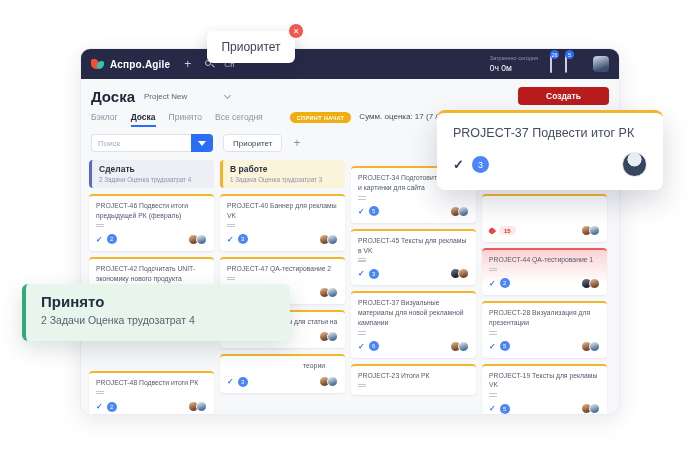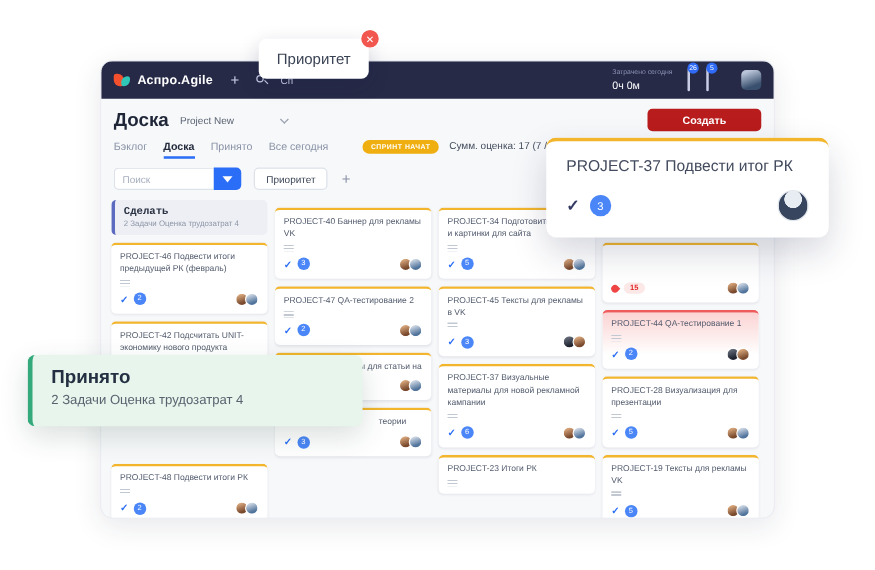--- a/index.html
+++ b/index.html
@@ -41,32 +41,32 @@
   
   .tabsrow { display:flex; align-items:flex-start; padding:7px 10px 0 10px; }
   .tab { font-size:8.5px; color:#8a93a6; margin-right:13px; padding-bottom:3px; }
   .tab.active { color:#242b3d; font-weight:bold; border-bottom:2px solid #2a6df6; }
   .sprint-badge { background:#efaf11; color:#fff; font-size:5.5px; font-weight:bold; letter-spacing:.4px; border-radius:8px; padding:2.5px 7px; margin-left:14px; }
   .score-summary { font-size:8px; color:#424c5c; margin-left:8px; }
   .info-ic { width:9px; height:9px; border:1px solid #9aa3b2; border-radius:50%; color:#9aa3b2; font-size:5.5px; display:inline-flex; align-items:center; justify-content:center; margin-left:4px; vertical-align:middle; }
 
   
   .filterrow { display:flex; align-items:center; padding:7px 10px 0 10px; }
-  .search-input { width:80px; height:18px; border:1px solid #dde2ea; border-right:none; border-radius:4px 0 0 4px; font-size:8px; padding:0 6px; color:#3c4656; background:#fff; font-family:inherit; outline:none; }
+  .search-input { width:100px; height:18px; border:1px solid #dde2ea; border-right:none; border-radius:4px 0 0 4px; font-size:8px; padding:0 6px; color:#3c4656; background:#fff; font-family:inherit; outline:none; }
   .search-input::placeholder { color:#a6aebc; }
   .filter-btn { width:22px; height:18px; background:#2a6df6; border:none; border-radius:0 4px 4px 0; display:flex; align-items:center; justify-content:center; }
   .funnel { width:0; height:0; border-left:4px solid transparent; border-right:4px solid transparent; border-top:5px solid #fff; }
   .chip { background:#fff; border:1px solid #dde2ea; border-radius:4px; font-size:8px; color:#3c4656; padding:3.5px 9px; margin-left:10px; }
   .add-col { color:#8a93a6; font-size:12px; margin-left:11px; line-height:1; }
 
   
   .columns { display:flex; gap:6px; padding:8px 8px 0 8px; align-items:flex-start; }
   .col { width:125px; flex:none; }
   .colhead { border-radius:4px; padding:4px 7px 5px 7px; border-left:3px solid; }
-  .colhead .cname { font-size:8.5px; font-weight:bold; color:#2a3142;font-family:Liberation Mono, monospace; }
+  .colhead .cname { font-size:8.5px; font-weight:bold; color:#2a3142; }
   .colhead .cmeta { font-size:6.3px; color:#8d95a5; margin-top:2px; white-space:nowrap; overflow:hidden; }
   .ch-todo { background:#edeff5; border-color:#5c6bc0; }
   .ch-prog { background:#fbf3da; border-color:#f0b429; }
   .ch-done { background:#eef0f4; border-color:#8e6ff0; }
   .ch-acc  { background:#e7f5ec; border-color:#34a97b; }
 
   .card { background:#fff; border-radius:4px; border-top:2px solid #f2b52b; margin-top:6px; padding:5px 7px 6px 7px; box-shadow:0 1px 2px rgba(20,30,60,.08); }
   .card.red { border-top-color:#ef5a5a; background:linear-gradient(180deg,#fbd3d3 0%, #ffffff 75%); }
   .ctitle { font-size:6.8px; color:#525b6d; line-height:1.45; min-height:9px; }
   .ctitle.two { min-height:19px; }
@@ -204,20 +204,24 @@
             <span class="cbadge">2</span>
           <span class="avs">
               <span class="av w"></span>
               <span class="av m"></span>
             </span>
           </div>
       </div>
     </div>
 
     <div class="col">
+      <div class="colhead ch-prog">
+        <div class="cname">В работе</div>
+        <div class="cmeta">1 Задача   Оценка трудозатрат 3</div>
+      </div>
       <div class="card">
         <div class="ctitle two">PROJECT-40 Баннер для рекламы VK</div>
         <span class="cdesc"></span>
         <div class="cfoot">
             <span class="chk">✓</span>
             <span class="cbadge">3</span>
           <span class="avs">
               <span class="av w"></span>
               <span class="av m"></span>
             </span>

